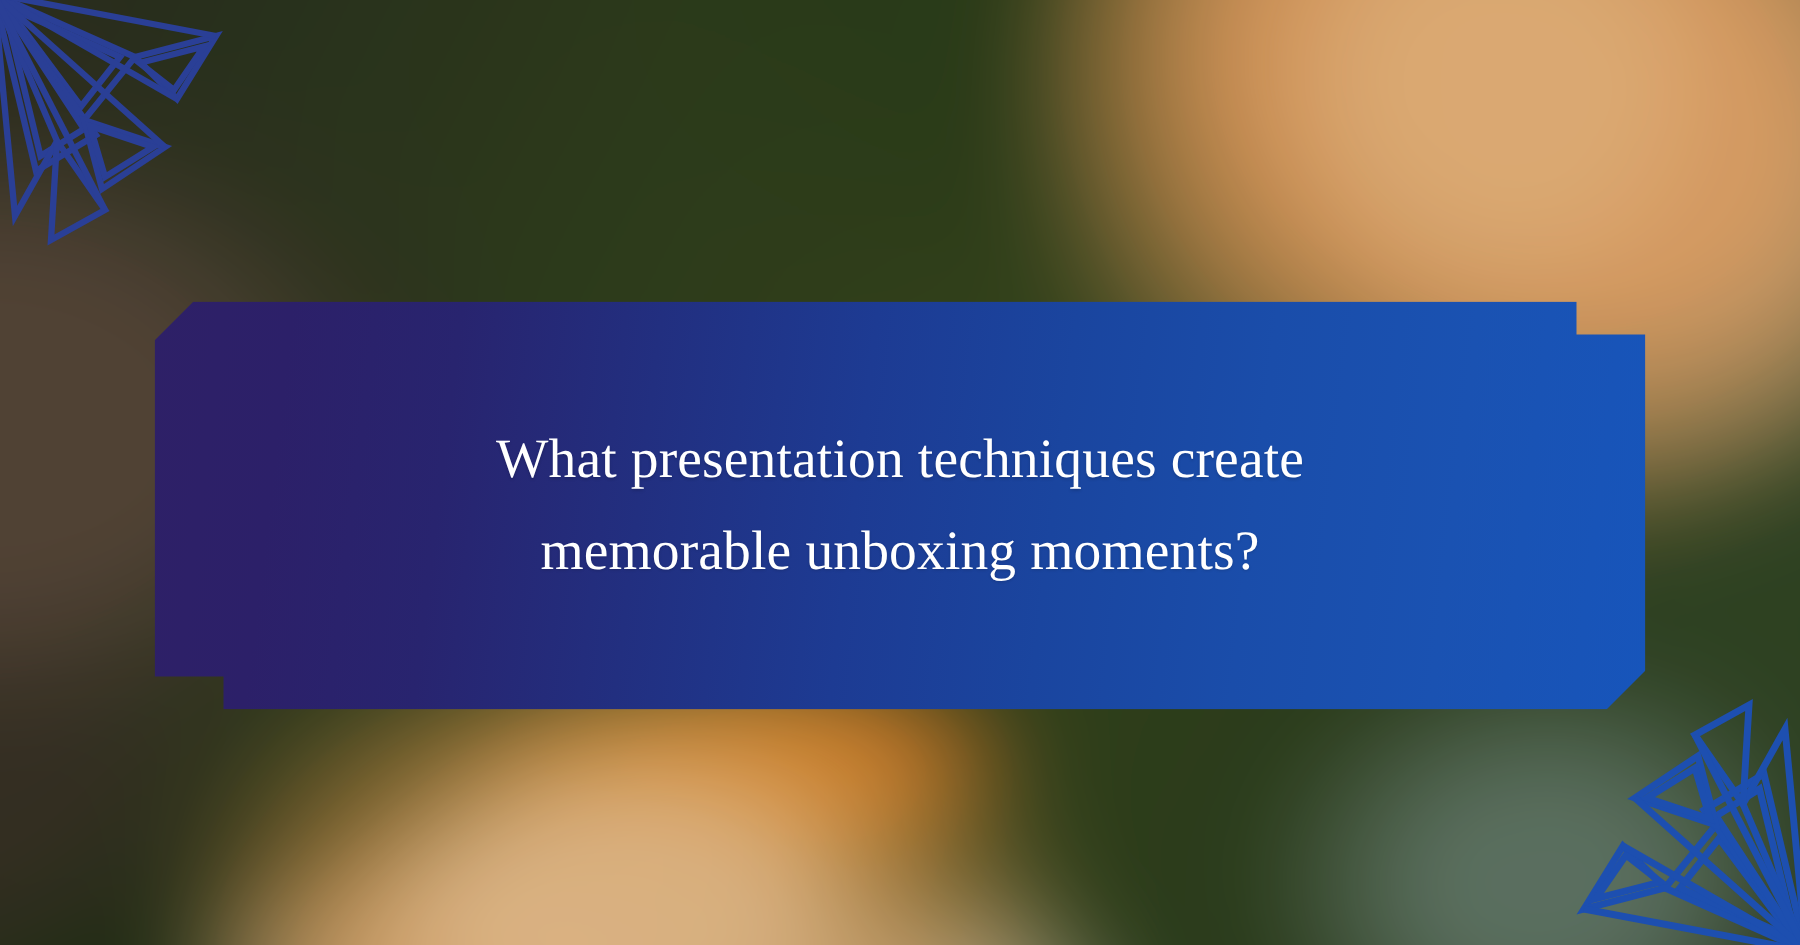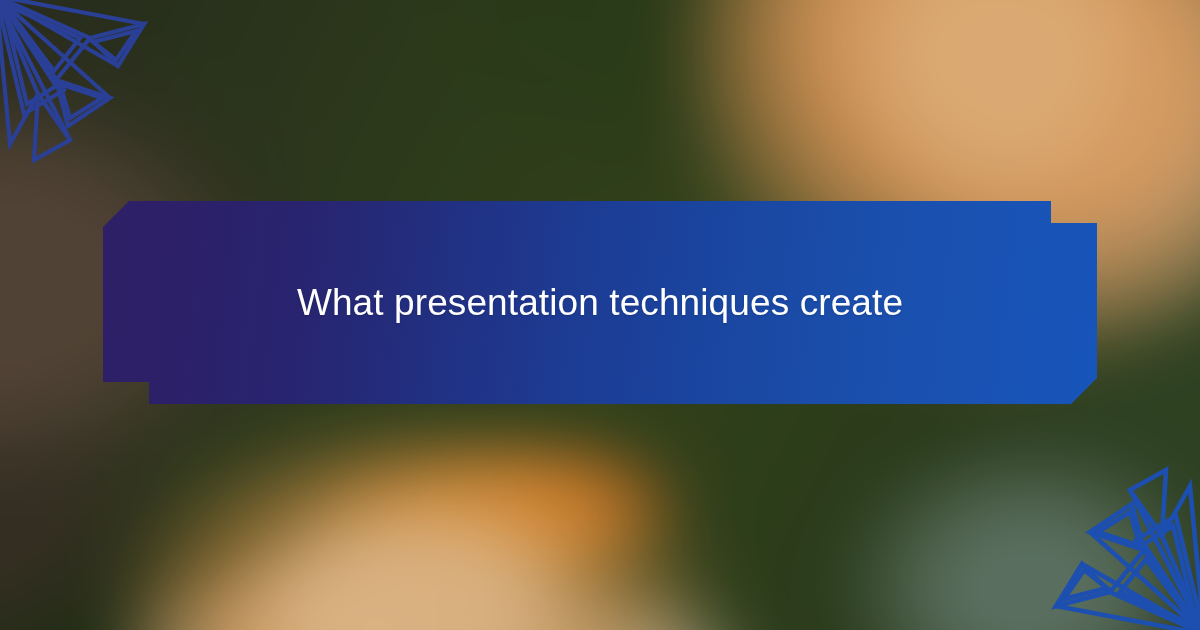--- a/index.html
+++ b/index.html
@@ -61,21 +61,21 @@
   .ornament svg { display: block; width: 100%; height: 100%; }
   .ornament-tl { top: -6px; left: -6px; }
   .ornament-br { bottom: -6px; right: -6px; transform: rotate(180deg); }
 
   
   .banner {
     position: absolute;
     left: 103px;
     top: 201px;
     width: 994px;
-    height: 203px;
+    height: 272px;
     background: linear-gradient(97deg,
         #2e2067 0%,
         #2c2069 9%,
         #28246f 20%,
         #222f80 33%,
         #1d3b93 47%,
         #1a459f 60%,
         #1a4daa 73%,
         #1a52b2 86%,
         #1755bb 100%);
@@ -85,20 +85,21 @@
       calc(100% - 46px) 22px,
       100% 22px,
       100% calc(100% - 26px),
       calc(100% - 26px) 100%,
       46px 100%,
       46px calc(100% - 22px),
       0 calc(100% - 22px),
       0 26px
     );
     border-radius: 2px;
+    font-family: Liberation Serif, serif;
   }
   .banner-inner {
     position: absolute;
     inset: 0;
     display: flex;
     flex-direction: column;
     align-items: center;
     justify-content: center;
     gap: 4px;
   }
@@ -161,16 +162,17 @@
         <path d="M2 2 L116 104"></path>
         <path d="M2 2 L76 146"></path>
         <path d="M2 2 L150 30"></path>
       </g>
     </svg>
   </div>
 
   <div class="banner">
     <div class="banner-inner">
       <div class="q-line">What presentation techniques create</div>
+      <div class="q-line">memorable unboxing moments?</div>
     </div>
   </div>
 
 </div>
 
 </body></html>

